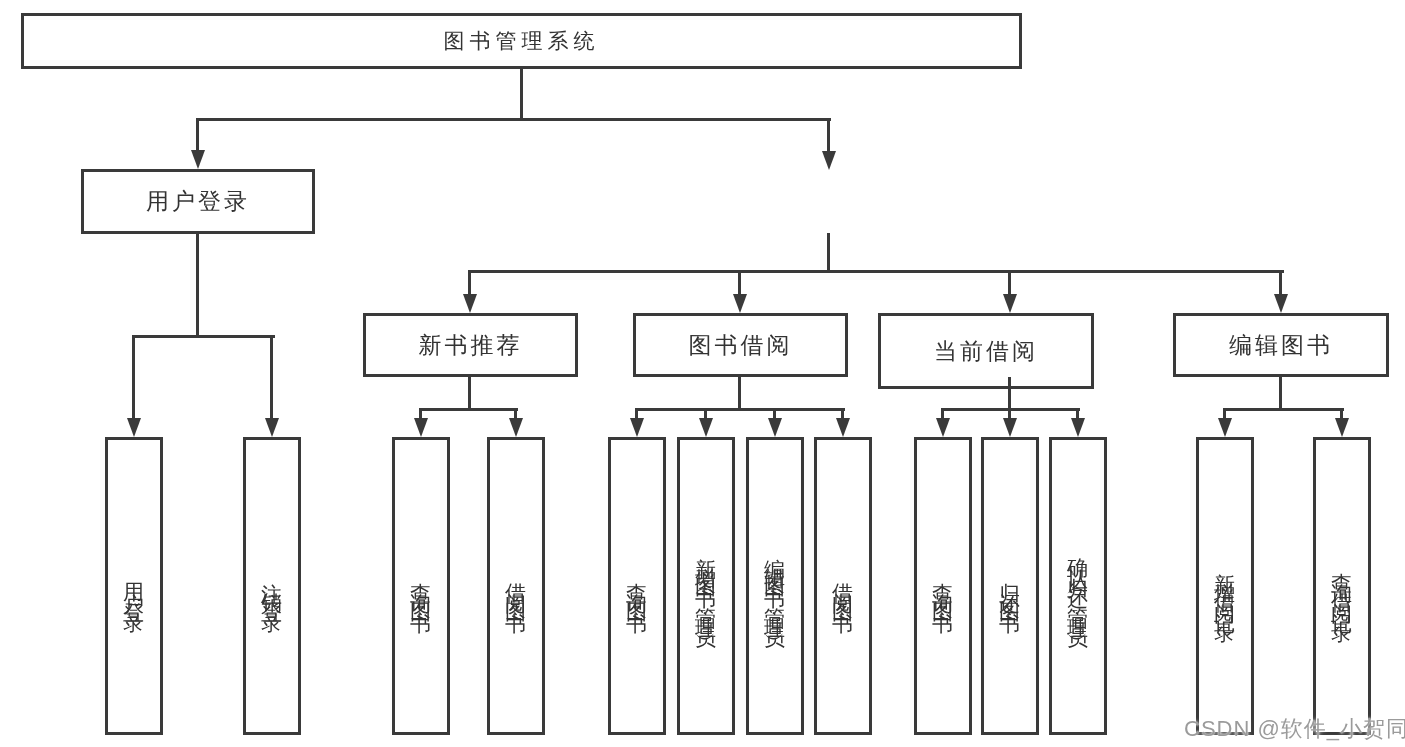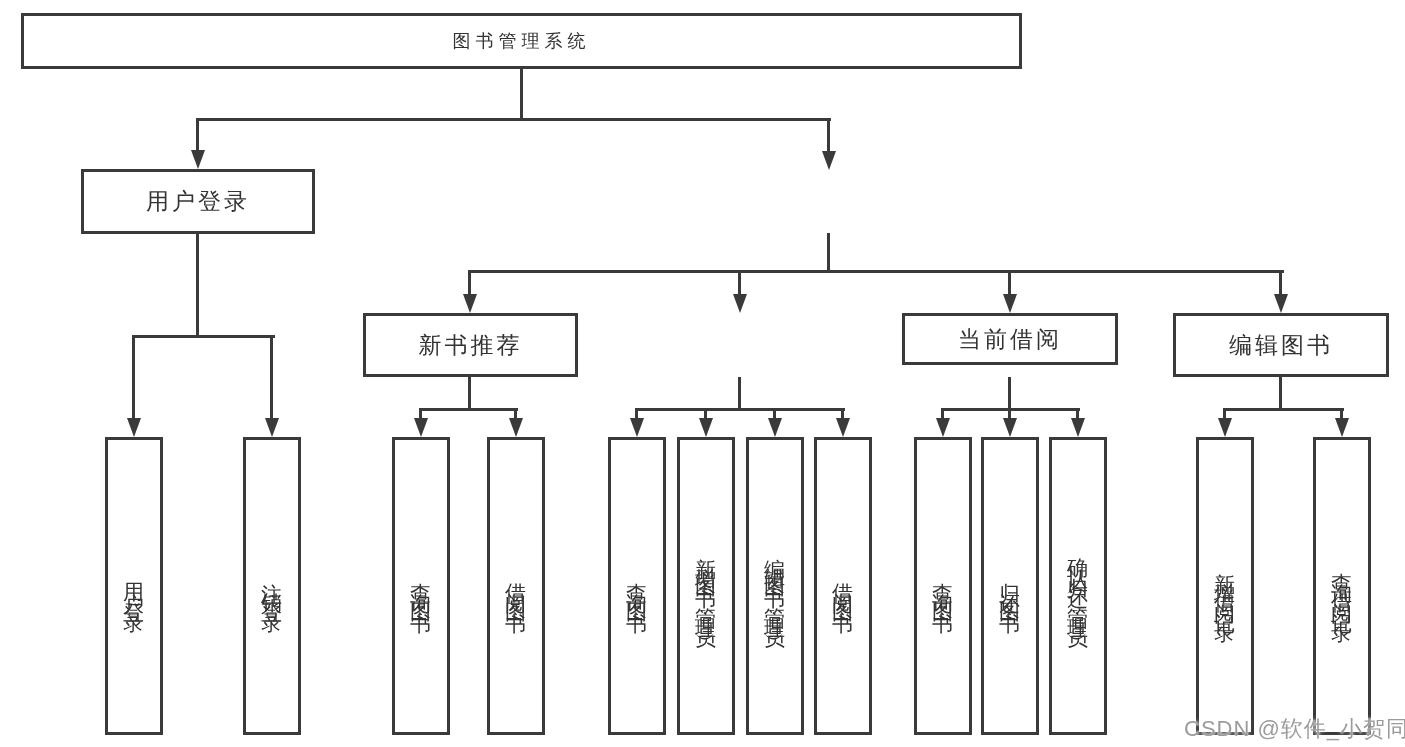--- a/index.html
+++ b/index.html
@@ -7,21 +7,21 @@
     position:relative; width:1405px; height:747px; background:#ffffff;
     font-family:"Liberation Sans","DejaVu Sans",sans-serif; overflow:hidden;
   }
   .node {
     position:absolute; box-sizing:border-box;
     border:3px solid #3a3a3a; background:#ffffff; color:#333333;
     display:flex; align-items:center; justify-content:center;
     text-align:center;
   }
   .hnode { font-size:23px; letter-spacing:3px; }
-  .rootnode { font-size:18px; letter-spacing:5px; }
+  .rootnode { font-size:21px; letter-spacing:5px; }
   .vnode {
     writing-mode:vertical-rl; text-orientation:mixed;
     font-size:21px; letter-spacing:10px; line-height:1;
   }
   .hline, .vline { position:absolute; background:#3a3a3a; }
   .hline { height:3px; }
   .vline { width:3px; }
   .arrowhead {
     position:absolute; width:0; height:0;
     border-left:7px solid transparent; border-right:7px solid transparent;
@@ -61,21 +61,22 @@
   <div class="vline" style="left:468px;top:270px;height:24px;"></div>
   <div class="arrowhead" style="left:463px;top:294px;"></div>
   <div class="vline" style="left:738px;top:270px;height:24px;"></div>
   <div class="arrowhead" style="left:733px;top:294px;"></div>
   <div class="vline" style="left:1008px;top:270px;height:24px;"></div>
   <div class="arrowhead" style="left:1003px;top:294px;"></div>
   <div class="vline" style="left:1279px;top:270px;height:24px;"></div>
   <div class="arrowhead" style="left:1274px;top:294px;"></div>
 
   <div class="node hnode" style="left:363px;top:313px;width:215px;height:64px;">新书推荐</div>
-  <div class="node hnode" style="left:902px;top:313px;width:216px;height:52px;">当前借阅</div>
+  <div class="node hnode" style="left:633px;top:313px;width:215px;height:64px;">图书借阅</div>
+  <div class="node hnode" style="left:878px;top:313px;width:216px;height:76px;">当前借阅</div>
   <div class="node hnode" style="left:1173px;top:313px;width:216px;height:64px;">编辑图书</div>
 
   <div class="vline" style="left:468px;top:377px;height:34px;"></div>
   <div class="hline" style="left:419px;top:408px;width:99px;"></div>
   <div class="vline" style="left:419px;top:408px;height:10px;"></div>
   <div class="arrowhead" style="left:414px;top:418px;"></div>
   <div class="vline" style="left:514px;top:408px;height:10px;"></div>
   <div class="arrowhead" style="left:509px;top:418px;"></div>
 
   <div class="vline" style="left:738px;top:377px;height:34px;"></div>

